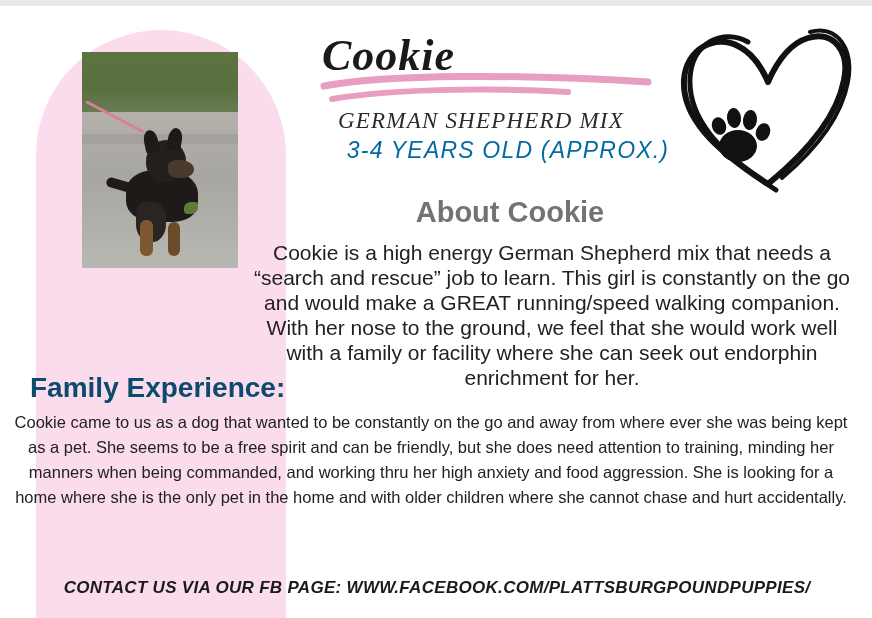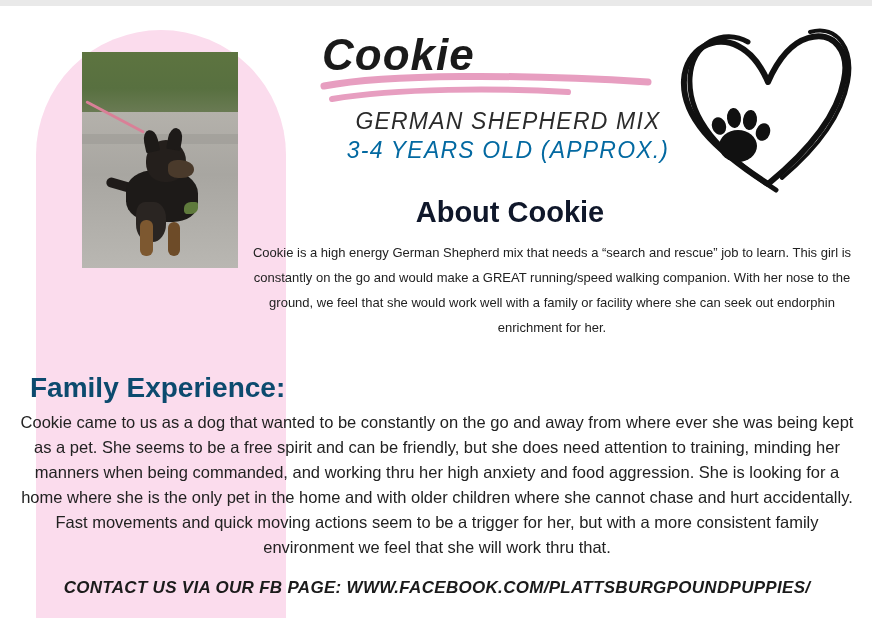--- a/index.html
+++ b/index.html
@@ -141,42 +141,42 @@
     width: 14px; height: 12px;
     background: #5f7a3c;
     border-radius: 50% 20% 50% 30%;
   }
 
   
   .name-script {
     position: absolute;
     left: 322px;
     top: 30px;
-    font-family: Liberation Sans, sans-serif;
+    font-family: Liberation Serif, serif;
     font-style: italic;
     font-weight: 700;
     font-size: 44px;
     letter-spacing: 1px;
     color: #1a1a1a;
   }
   .swoosh {
     position: absolute;
     left: 318px;
     top: 72px;
     width: 352px;
     height: 36px;
   }
 
   .breed {
     position: absolute;
     left: 338px;
     top: 108px;
     width: 340px;
-    text-align: center;
-    font-family: Liberation Sans, sans-serif;
+    text-align: left;
+    font-family: Liberation Serif, serif;
     font-style: italic;
     font-size: 23px;
     letter-spacing: 1.2px;
     color: #2b2b2b;
   }
   .age {
     position: absolute;
     left: 338px;
     top: 137px;
     width: 340px;
@@ -199,47 +199,47 @@
   
   .about-heading {
     position: absolute;
     left: 300px;
     top: 196px;
     width: 420px;
     text-align: center;
     font-family: "Liberation Sans", sans-serif;
     font-weight: bold;
     font-size: 29px;
-    color: #0f172a;
+    color: #737373;
   }
   .about-body {
     position: absolute;
     left: 250px;
     top: 240px;
     width: 604px;
     text-align: center;
     font-family: "Liberation Sans", sans-serif;
-    font-size: 13px;
+    font-size: 21px;
     line-height: 25px;
     color: #222;
   }
 
   
   .family-heading {
     position: absolute;
     left: 30px;
     top: 372px;
     font-family: "Liberation Sans", sans-serif;
     font-weight: bold;
     font-size: 28px;
     color: #0c4a6e;
   }
   .family-body {
     position: absolute;
-    left: 18px;
+    left: 12px;
     top: 410px;
     width: 838px;
     text-align: center;
     font-family: "Liberation Sans", sans-serif;
     font-size: 16.5px;
     line-height: 25px;
     color: #222;
   }
   .family-body p { margin: 0; }
 
@@ -300,16 +300,15 @@
   <ellipse cx="78" cy="112" rx="7" ry="10" fill="#111111" transform="rotate(8 78 112)"></ellipse>
   <ellipse cx="91" cy="124" rx="7" ry="9" fill="#111111" transform="rotate(20 91 124)"></ellipse>
 </svg>
 
 <div class="about-heading">About Cookie</div>
 <div class="about-body">Cookie is a high energy German Shepherd mix that needs a “search and rescue” job to learn.  This girl is constantly on the go and would make a GREAT running/speed walking companion.  With her nose to the ground, we feel that she would work well with a family or facility where she can seek out endorphin enrichment for her.</div>
 
 <div class="family-heading">Family Experience:</div>
 <div class="family-body">
   <p>Cookie came to us as a dog that wanted to be constantly on the go and away from where ever she was being kept as a pet.  She seems to be a free spirit and can be friendly, but she does need attention to training, minding her manners when being commanded, and working thru her high anxiety and food aggression.  She is looking for a home where she is the only pet in the home and with older children where she cannot chase and hurt accidentally.</p>
-  <p>Fast movements and quick moving actions seem to be a trigger for her, but with a more consistent family environment we feel that she will work thru that.</p>
 </div>
 
 <div class="contact">CONTACT US VIA OUR FB PAGE:  WWW.FACEBOOK.COM/PLATTSBURGPOUNDPUPPIES/</div>
 
 </body></html>

